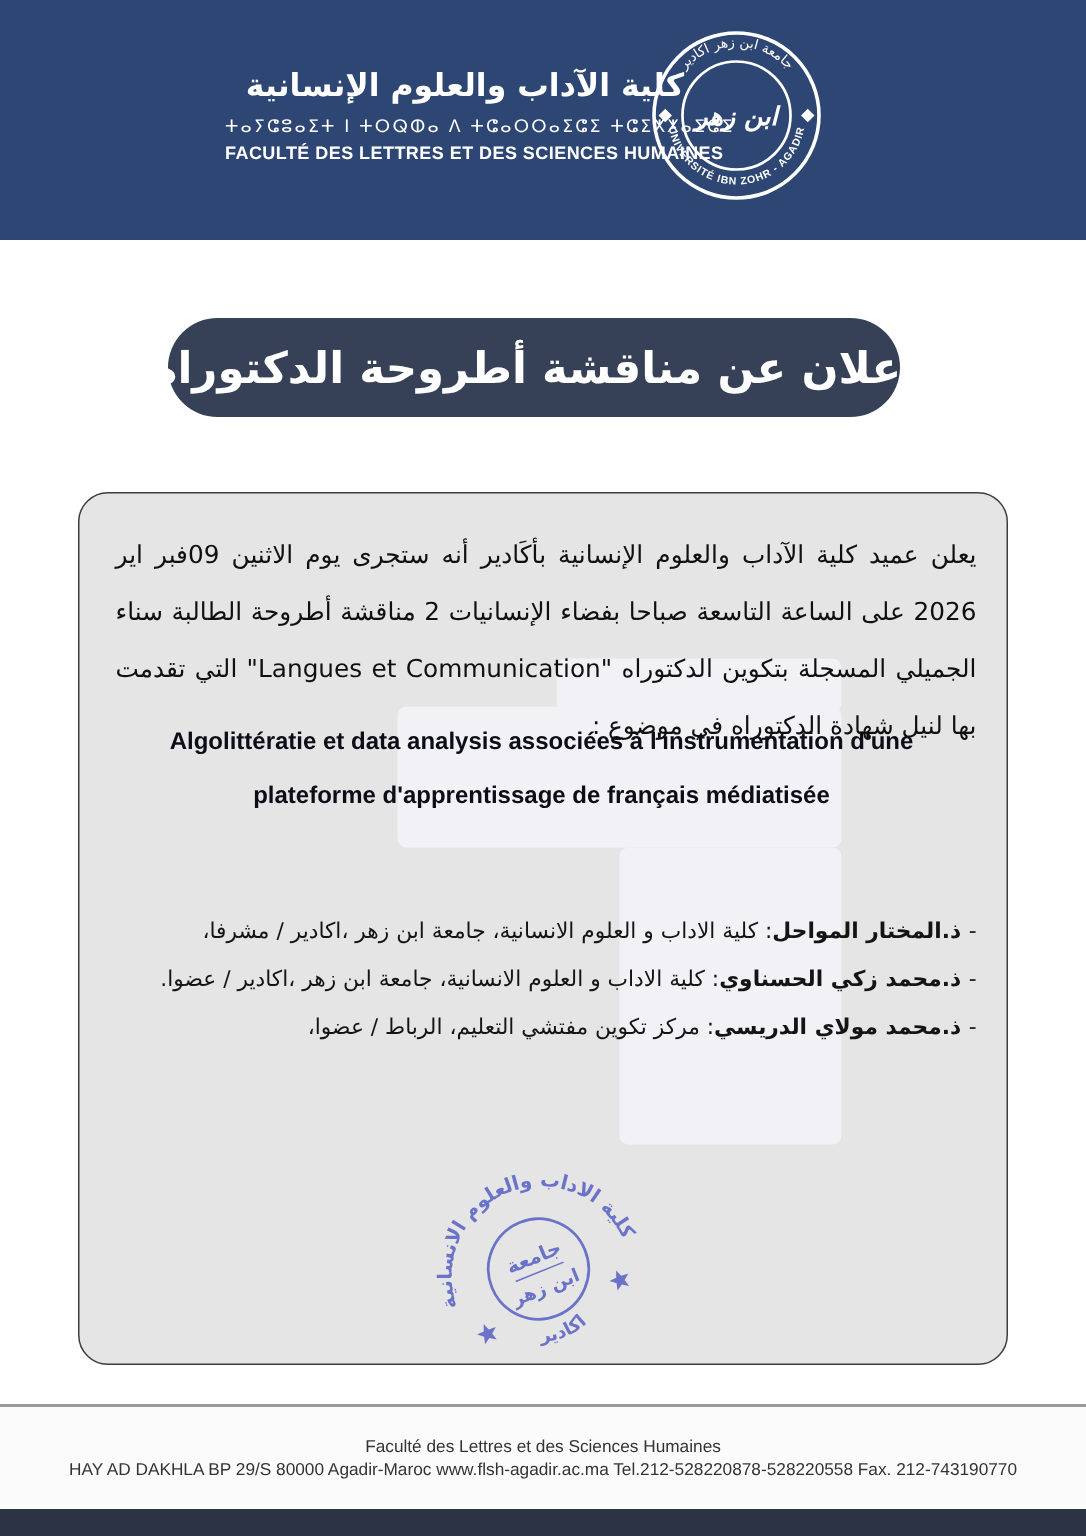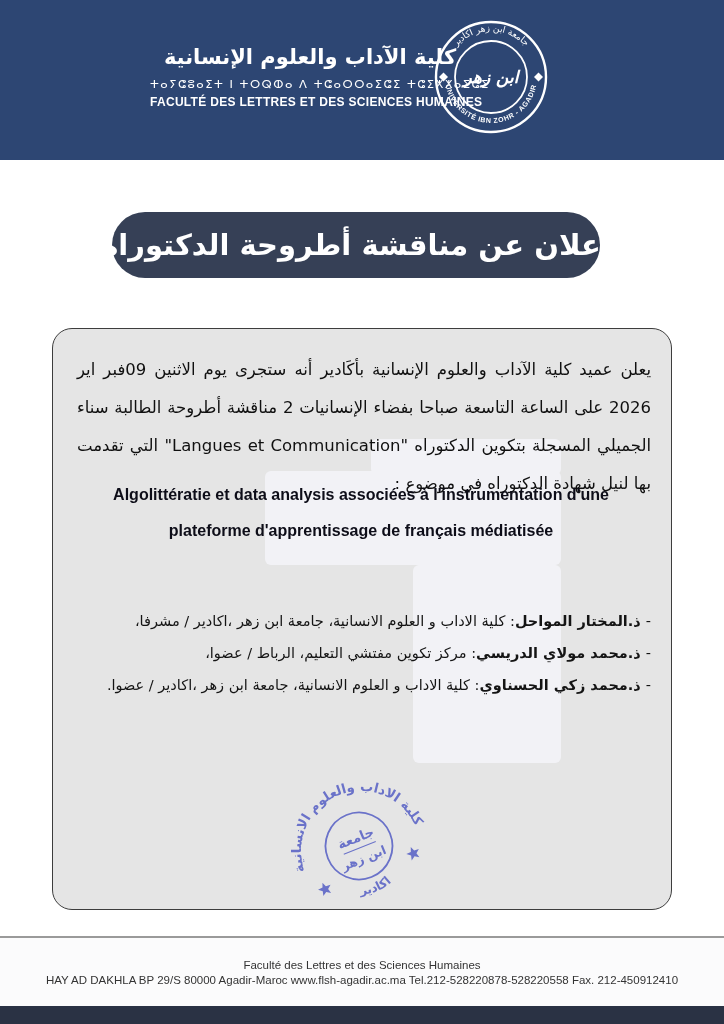--- a/index.html
+++ b/index.html
@@ -96,24 +96,24 @@
     <div class="paragraph">يعلن عميد كلية الآداب والعلوم الإنسانية بأكَادير أنه ستجرى يوم الاثنين 09فبر اير 2026 على الساعة التاسعة  صباحا بفضاء الإنسانيات 2 مناقشة أطروحة الطالبة  سناء الجميلي المسجلة بتكوين الدكتوراه "Langues et Communication" التي تقدمت بها لنيل شهادة الدكتوراه في موضوع :</div>
 
     <div class="thesis-title">Algolittératie et data analysis associées à l'instrumentation d'une plateforme d'apprentissage de français médiatisée</div>
 
 
     <div class="committee">
       <div class="member">
         <span class="bullet">-</span><span class="mname">ذ.المختار المواحل</span><span class="mdetails">: كلية الاداب و العلوم الانسانية، جامعة ابن زهر ،اكادير / مشرفا،</span>
       </div>
       <div class="member">
-        <span class="bullet">-</span><span class="mname">ذ.محمد مولاي الدريسي</span><span class="mdetails">: مركز تكوين مفتشي التعليم، الرباط / عضوا،</span>
+        <span class="bullet">-</span><span class="mname">ذ.محمد زكي الحسناوي</span><span class="mdetails">: كلية الاداب و العلوم الانسانية، جامعة ابن زهر ،اكادير / عضوا.</span>
       </div>
       <div class="member">
-        <span class="bullet">-</span><span class="mname">ذ.محمد زكي الحسناوي</span><span class="mdetails">: كلية الاداب و العلوم الانسانية، جامعة ابن زهر ،اكادير / عضوا.</span>
+        <span class="bullet">-</span><span class="mname">ذ.محمد مولاي الدريسي</span><span class="mdetails">: مركز تكوين مفتشي التعليم، الرباط / عضوا،</span>
       </div>
     </div>
   </div>
 
   <svg class="stamp" viewBox="0 0 150 150">
     <defs>
       <path id="stampTop" d="M 16,80 A 59,59 0 0 1 134,80"></path>
       <path id="stampBottom" d="M 30,78 A 45,45 0 0 0 120,78"></path>
     </defs>
     <circle cx="75" cy="75" r="33" fill="none" stroke="#5a63c6" stroke-width="1.8"></circle>
@@ -126,17 +126,17 @@
     <text x="75" y="71" font-size="13" font-weight="bold" text-anchor="middle" fill="#5a63c6">جامعة</text>
     <line x1="58" y1="77" x2="92" y2="77" stroke="#5a63c6" stroke-width="1"></line>
     <text x="75" y="92" font-size="12" font-weight="bold" letter-spacing="2" text-anchor="middle" fill="#5a63c6">ابن زهر</text>
     <path transform="translate(28,102)" d="M0,-7 L1.76,-2.43 L6.66,-2.16 L2.85,0.93 L4.11,5.66 L0,3 L-4.11,5.66 L-2.85,0.93 L-6.66,-2.16 L-1.76,-2.43 Z" fill="#5a63c6"></path>
     <path transform="translate(122,102)" d="M0,-7 L1.76,-2.43 L6.66,-2.16 L2.85,0.93 L4.11,5.66 L0,3 L-4.11,5.66 L-2.85,0.93 L-6.66,-2.16 L-1.76,-2.43 Z" fill="#5a63c6"></path>
   </svg>
 
   <div class="divider"></div>
   <div class="footer">
     <div class="footer-line1">Faculté des Lettres et des Sciences Humaines</div>
-    <div class="footer-line2">HAY AD DAKHLA BP 29/S 80000 Agadir-Maroc www.flsh-agadir.ac.ma Tel.212-528220878-528220558 Fax. 212-450912410</div>
+    <div class="footer-line2">HAY AD DAKHLA BP 29/S 80000 Agadir-Maroc www.flsh-agadir.ac.ma Tel.212-528220878-528220558 Fax. 212-743190770</div>
   </div>
   <div class="bottom-bar"></div>
 
 </div>
 
 </body></html>

